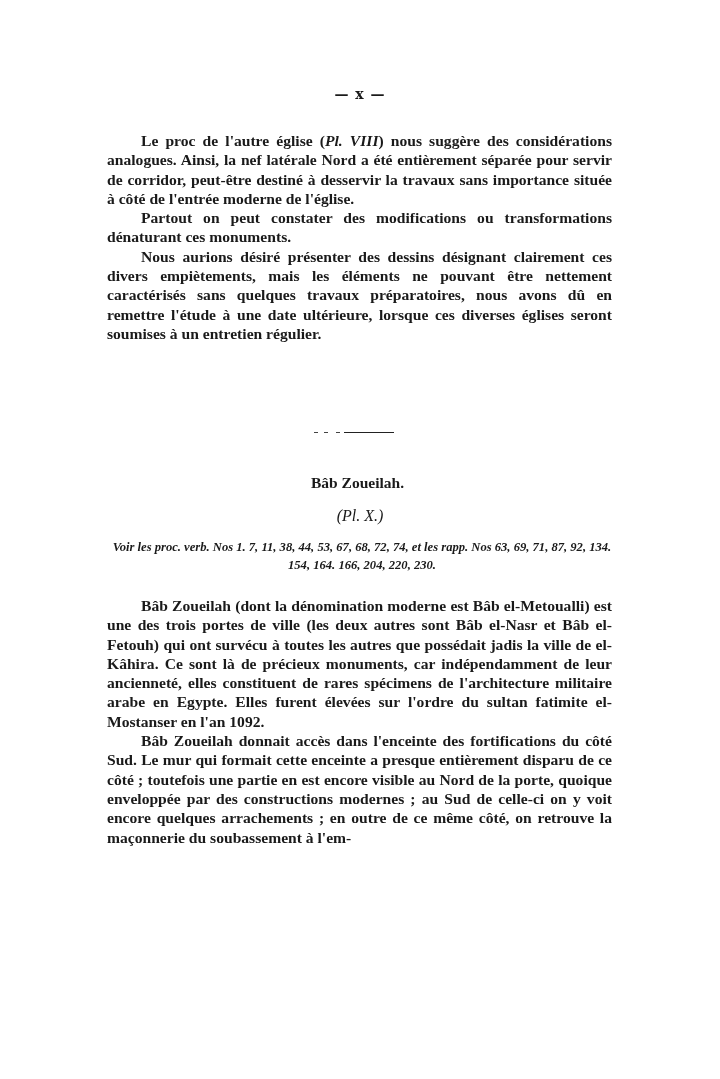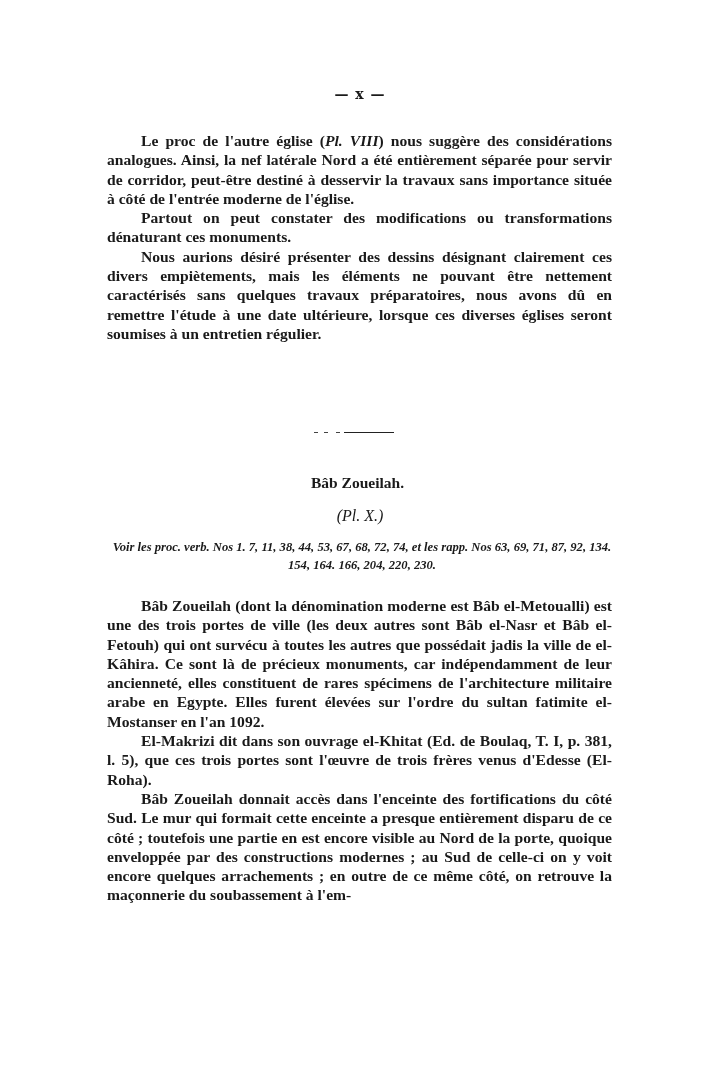--- a/index.html
+++ b/index.html
@@ -58,15 +58,14 @@
   <div class="dash" style="left:22px;width:4px"></div>
   <div class="dash" style="left:30px;width:50px;background:#222"></div>
 </div>
 
 <div class="heading">Bâb Zoueilah.</div>
 <div class="plate">(Pl. X.)</div>
 <div class="refs">Voir les proc. verb. Nos 1. 7, 11, 38, 44, 53, 67, 68, 72, 74, et les rapp. Nos 63, 69, 71, 87, 92, 134. 154, 164. 166, 204, 220, 230.</div>
 
 <div class="block" id="block2">
   <p class="indent">Bâb Zoueilah (dont la dénomination moderne est Bâb el-Metoualli) est une des trois portes de ville (les deux autres sont Bâb el-Nasr et Bâb el-Fetouh) qui ont survécu à toutes les autres que possédait jadis la ville de el-Kâhira. Ce sont là de précieux monuments, car indépendamment de leur ancienneté, elles constituent de rares spécimens de l'architecture militaire arabe en Egypte. Elles furent élevées sur l'ordre du sultan fatimite el-Mostanser en l'an 1092.</p>
-  <p class="indent">El-Makrizi dit dans son ouvrage el-Khitat (Ed. de Boulaq, T. I, p. 381, l. 5), que ces trois portes sont l'œuvre de trois frères venus d'Edesse (El-Roha).</p>
   <p class="indent">Bâb Zoueilah donnait accès dans l'enceinte des fortifications du côté Sud. Le mur qui formait cette enceinte a presque entièrement disparu de ce côté ; toutefois une partie en est encore visible au Nord de la porte, quoique enveloppée par des constructions modernes ; au Sud de celle-ci on y voit encore quelques arrachements ; en outre de ce même côté, on retrouve la maçonnerie du soubassement à l'em-</p>
 </div>
 
 </body></html>

